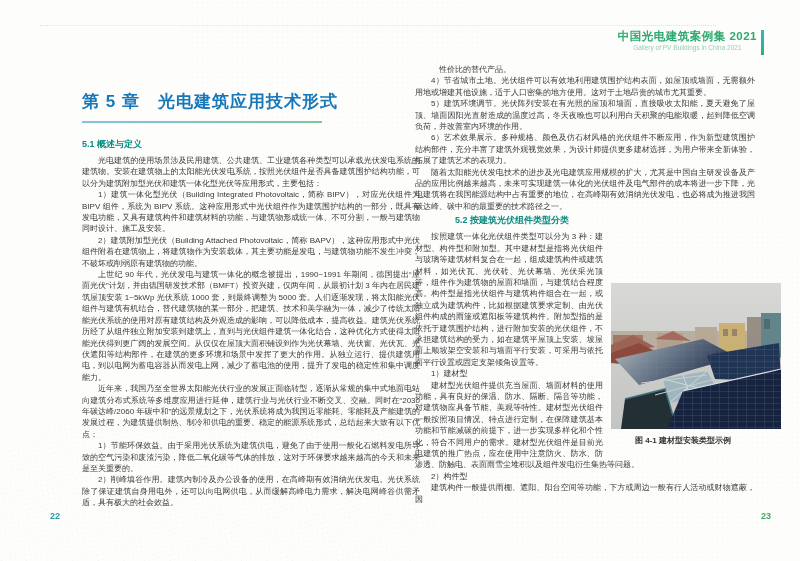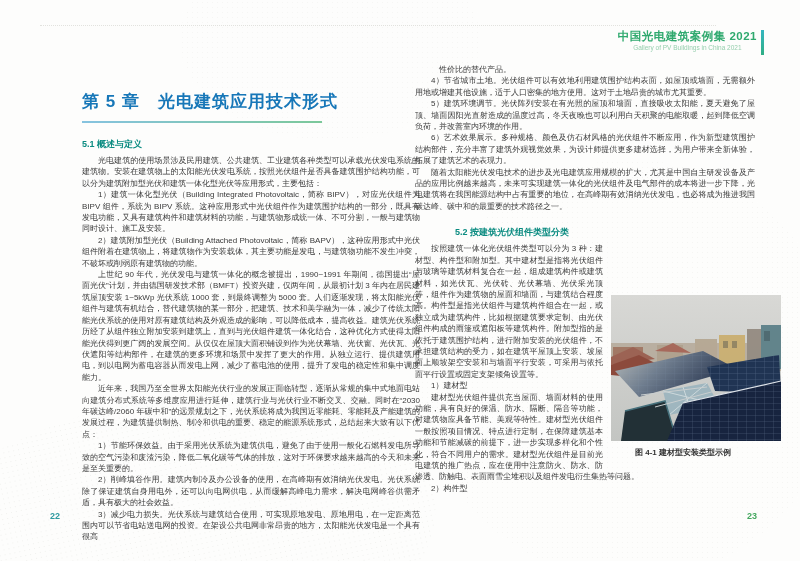--- a/index.html
+++ b/index.html
@@ -29,40 +29,40 @@
   
   .page{position:absolute;top:0;bottom:0;z-index:2;}
   #page-left{left:50px;width:338px;margin-left:32px;}
   #page-right{left:415px;width:340px;}
 
   #chapter-title{margin-top:92px;font-size:17px;font-weight:bold;color:#1777b8;letter-spacing:1px;line-height:20px;}
   #chapter-rule{width:240px;height:2px;margin-top:9px;background:linear-gradient(90deg,#86c3e0,#7cc89a);}
 
   .sec-head{font-size:9px;font-weight:bold;color:#0a8b80;margin:0;}
   #sec51-head{margin-top:15px;}
-  #sec52-head{margin-top:14px;padding-left:40px;}
+  #sec52-head{margin-top:2px;padding-left:40px;}
 
   .body-col{font-size:8px;line-height:11.4px;text-align:justify;margin-top:4px;}
   .body-col p{margin:0;text-indent:2em;}
   .body-col p.noindent{text-indent:0;margin-left:24px;}
 
   #right-top{margin-top:64px;}
 
   
   #figure-wrap{float:right;width:144px;margin:52px 0 4px 8px;}
   #pv-photo{display:block;width:170px;height:146px;background:#cfcfcc;}
   #figure-caption{text-align:center;font-size:8px;font-weight:bold;color:#333;margin-top:6px;}
 
   .sub-head{margin-top:10px;}
   .gap-top{margin-top:12px;}
   .clear{clear:both;}
 
   .pagenum{position:absolute;bottom:40px;font-size:9px;font-weight:bold;z-index:2;text-align:center;}
   #pagenum-left{left:50px;color:#2f9aa0;}
-  #pagenum-right{right:43px;color:#45a860;}
+  #pagenum-right{right:29px;color:#45a860;}
 </style>
 </head>
 <body>
 
 <div id="spread">
 
   <div class="deco deco-dots swirl1"></div>
   <div class="deco deco-dots swirl2"></div>
   <div class="deco deco-dots swirl3"></div>
   <div class="dotline"></div>
@@ -80,21 +80,20 @@
     <h2 class="sec-head" id="sec51-head">5.1 概述与定义</h2>
 
     <div class="body-col">
       <p>光电建筑的使用场景涉及民用建筑、公共建筑、工业建筑各种类型可以承载光伏发电系统的建筑物。安装在建筑物上的太阳能光伏发电系统，按照光伏组件是否具备建筑围护结构功能，可以分为建筑附加型光伏和建筑一体化型光伏等应用形式，主要包括：</p>
       <p>1）建筑一体化型光伏（Building Integrated Photovoltaic，简称 BIPV），对应光伏组件为 BIPV 组件，系统为 BIPV 系统。这种应用形式中光伏组件作为建筑围护结构的一部分，既具有发电功能，又具有建筑构件和建筑材料的功能，与建筑物形成统一体、不可分割，一般与建筑物同时设计、施工及安装。</p>
       <p>2）建筑附加型光伏（Building Attached Photovoltaic，简称 BAPV），这种应用形式中光伏组件附着在建筑物上，将建筑物作为安装载体，其主要功能是发电，与建筑物功能不发生冲突，不破坏或削弱原有建筑物的功能。</p>
       <p>上世纪 90 年代，光伏发电与建筑一体化的概念被提出，1990~1991 年期间，德国提出“屋面光伏”计划，并由德国研发技术部（BMFT）投资兴建，仅两年间，从最初计划 3 年内在居民建筑屋顶安装 1~5kWp 光伏系统 1000 套，到最终调整为 5000 套。人们逐渐发现，将太阳能光伏组件与建筑有机结合，替代建筑物的某一部分，把建筑、技术和美学融为一体，减少了传统太阳能光伏系统的使用对原有建筑结构及外观造成的影响，可以降低成本，提高收益。建筑光伏系统历经了从组件独立附加安装到建筑上，直到与光伏组件建筑一体化结合，这种优化方式使得太阳能光伏得到更广阔的发展空间。从仅仅在屋顶大面积铺设到作为光伏幕墙、光伏窗、光伏瓦、光伏遮阳等结构部件，在建筑的更多环境和场景中发挥了更大的作用。从独立运行、提供建筑用电，到以电网为蓄电容器从而发电上网，减少了蓄电池的使用，提升了发电的稳定性和集中调度能力。</p>
       <p>近年来，我国乃至全世界太阳能光伏行业的发展正面临转型，逐渐从常规的集中式地面电站向建筑分布式系统等多维度应用进行延伸，建筑行业与光伏行业不断交叉、交融。同时在“2030 年碳达峰/2060 年碳中和”的远景规划之下，光伏系统将成为我国近零能耗、零能耗及产能建筑的发展过程，为建筑提供制热、制冷和供电的重要、稳定的能源系统形式，总结起来大致有以下优点：</p>
       <p>1）节能环保效益。由于采用光伏系统为建筑供电，避免了由于使用一般化石燃料发电所导致的空气污染和废渣污染，降低二氧化碳等气体的排放，这对于环保要求越来越高的今天和未来是至关重要的。</p>
       <p>2）削峰填谷作用。建筑内制冷及办公设备的使用，在高峰期有效消纳光伏发电。光伏系统除了保证建筑自身用电外，还可以向电网供电，从而缓解高峰电力需求，解决电网峰谷供需矛盾，具有极大的社会效益。</p>
-      <p>3）减少电力损失。光伏系统与建筑结合使用，可实现原地发电、原地用电，在一定距离范围内可以节省电站送电网的投资。在架设公共电网非常昂贵的地方，太阳能光伏发电是一个具有很高</p>
     </div>
   </div>
 
   <div class="page" id="page-right">
     <div class="body-col" id="right-top">
       <p class="noindent">性价比的替代产品。</p>
       <p>4）节省城市土地。光伏组件可以有效地利用建筑围护结构表面，如屋顶或墙面，无需额外用地或增建其他设施，适于人口密集的地方使用。这对于土地昂贵的城市尤其重要。</p>
       <p>5）建筑环境调节。光伏阵列安装在有光照的屋顶和墙面，直接吸收太阳能，夏天避免了屋顶、墙面因阳光直射造成的温度过高，冬天夜晚也可以利用白天积聚的电能取暖，起到降低空调负荷，并改善室内环境的作用。</p>
       <p>6）艺术效果展示。多种规格、颜色及仿石材风格的光伏组件不断应用，作为新型建筑围护结构部件，充分丰富了建筑外观视觉效果，为设计师提供更多建材选择，为用户带来全新体验，拓展了建筑艺术的表现力。</p>
       <p>随着太阳能光伏发电技术的进步及光电建筑应用规模的扩大，尤其是中国自主研发设备及产品的应用比例越来越高，未来可实现建筑一体化的光伏组件及电气部件的成本将进一步下降，光电建筑将在我国能源结构中占有重要的地位，在高峰期有效消纳光伏发电，也必将成为推进我国碳达峰、碳中和的最重要的技术路径之一。</p>
@@ -159,20 +158,21 @@
 
           <path d="M30 100 L96 92 M44 112 L104 96" stroke="#c9cecf" stroke-width="1" fill="none"></path>
         </svg>
         <figcaption id="figure-caption">图 4-1 建材型安装类型示例</figcaption>
       </figure>
 
       <p>按照建筑一体化光伏组件类型可以分为 3 种：建材型、构件型和附加型。其中建材型是指将光伏组件与玻璃等建筑材料复合在一起，组成建筑构件或建筑材料，如光伏瓦、光伏砖、光伏幕墙、光伏采光顶等，组件作为建筑物的屋面和墙面，与建筑结合程度高。构件型是指光伏组件与建筑构件组合在一起，或独立成为建筑构件，比如根据建筑要求定制、由光伏组件构成的雨篷或遮阳板等建筑构件。附加型指的是依托于建筑围护结构，进行附加安装的光伏组件，不承担建筑结构的受力，如在建筑平屋顶上安装、坡屋面上顺坡架空安装和与墙面平行安装，可采用与依托面平行设置或固定支架倾角设置等。</p>
       <p class="sub-head">1）建材型</p>
       <p>建材型光伏组件提供充当屋面、墙面材料的使用功能，具有良好的保温、防水、隔断、隔音等功能，对建筑物应具备节能、美观等特性。建材型光伏组件一般按照项目情况、特点进行定制，在保障建筑基本功能和节能减碳的前提下，进一步实现多样化和个性化，符合不同用户的需求。建材型光伏组件是目前光电建筑的推广热点，应在使用中注意防火、防水、防渗透、防触电、表面雨雪尘堆积以及组件发电衍生集热等问题。</p>
       <p class="gap-top">2）构件型</p>
+      <p>建筑构件一般提供雨棚、遮阳、阳台空间等功能，下方或周边一般有行人活动或财物遮蔽，因</p>
       <div class="clear"></div>
     </div>
   </div>
 
   <div class="pagenum" id="pagenum-left">22</div>
   <div class="pagenum" id="pagenum-right">23</div>
 
 </div>
 
 </body></html>

